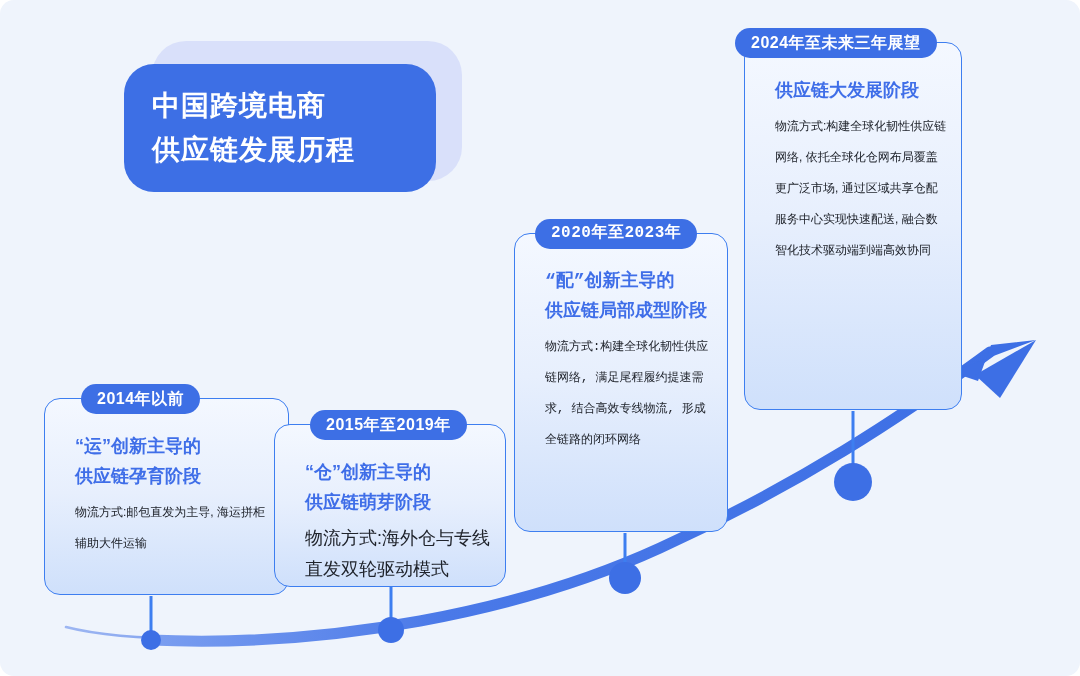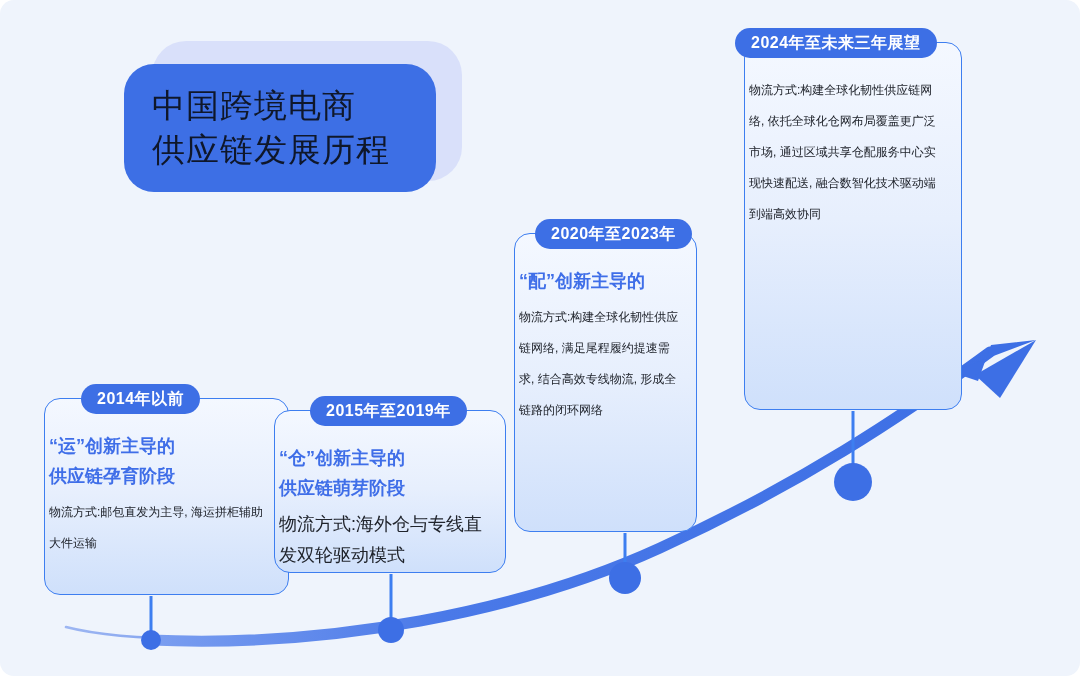--- a/index.html
+++ b/index.html
@@ -47,36 +47,36 @@
     background: #3d6fe5;
     border-radius: 30px;
     display: flex;
     flex-direction: column;
     align-items: flex-start;
     justify-content: center;
     padding-left: 28px;
     box-sizing: border-box;
   }
   .title-line {
-    color: #0f172a;
-    font-size: 33px;
-    font-weight: normal;
+    color: #ffffff;
+    font-size: 28px;
+    font-weight: bold;
     line-height: 44px;
     letter-spacing: 1px;
     white-space: nowrap;
   }
 
   
   .card {
     position: absolute;
     box-sizing: border-box;
     border: 1.6px solid #3d7ef0;
     border-radius: 16px;
     background: linear-gradient(180deg, #f4f8ff 0%, #e7effd 48%, #cfe0fb 100%);
-    padding: 26px 14px 14px 4px;
+    padding: 26px 14px 14px 30px;
   }
   .card-badge {
     position: absolute;
     top: -15px;
     background: #3d6fe5;
     color: #ffffff;
     font-size: 16px;
     font-weight: bold;
     border-radius: 16px;
     padding: 5px 16px 6px 16px;
@@ -93,23 +93,23 @@
   }
   .card-body {
     color: #20242c;
     font-size: 12px;
     line-height: 31px;
   }
 
   
   #card-1 { left: 44px;  top: 398px; width: 245px; height: 197px; }
   #card-1 .card-badge { left: 36px; }
-  #card-2 { left: 274px; top: 410px; width: 232px; height: 163px; }
+  #card-2 { left: 274px; top: 424px; width: 232px; height: 163px; }
   #card-2 .card-badge { left: 35px; }
-  #card-3 { left: 514px; top: 233px; width: 183px; height: 299px; }
+  #card-3 { left: 514px; top: 233px; width: 214px; height: 299px; font-family: Liberation Mono, monospace; }
   #card-3 .card-badge { left: 20px; }
   #card-4 { left: 744px; top: 42px;  width: 218px; height: 368px; }
   #card-4 .card-badge { left: -10px; }
 
   #card-2 .card-body, #card-2 .card-heading { font-size: 18px; }
 </style>
 </head>
 <body>
 
 <div id="stage">
@@ -166,24 +166,26 @@
       <div>“仓”创新主导的</div>
       <div>供应链萌芽阶段</div>
     </div>
     <div class="card-body">物流方式:海外仓与专线直发双轮驱动模式</div>
   </div>
 
   <div class="card" id="card-3">
     <div class="card-badge">2020年至2023年</div>
     <div class="card-heading">
       <div>“配”创新主导的</div>
+      <div>供应链局部成型阶段</div>
     </div>
     <div class="card-body">物流方式:构建全球化韧性供应链网络, 满足尾程履约提速需求, 结合高效专线物流, 形成全链路的闭环网络</div>
   </div>
 
   <div class="card" id="card-4">
     <div class="card-badge">2024年至未来三年展望</div>
     <div class="card-heading">
+      <div>供应链大发展阶段</div>
     </div>
     <div class="card-body">物流方式:构建全球化韧性供应链网络, 依托全球化仓网布局覆盖更广泛市场, 通过区域共享仓配服务中心实现快速配送, 融合数智化技术驱动端到端高效协同</div>
   </div>
 
 </div>
 
 </body></html>

